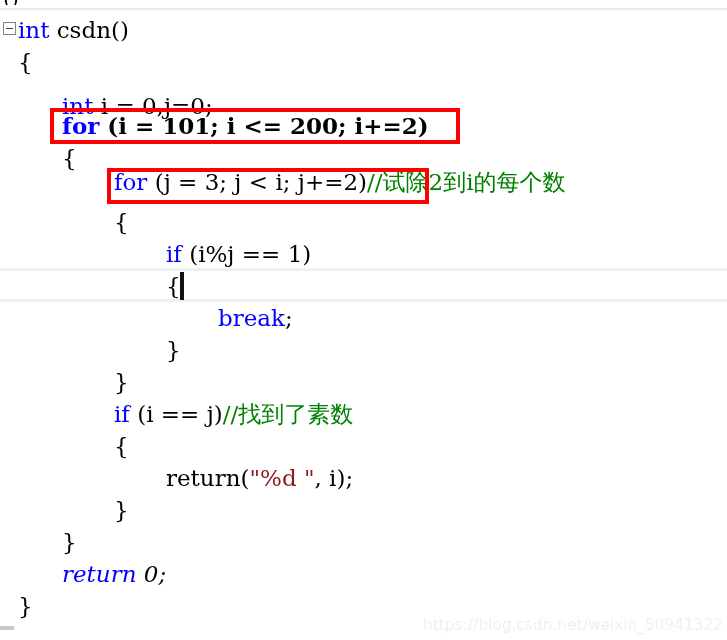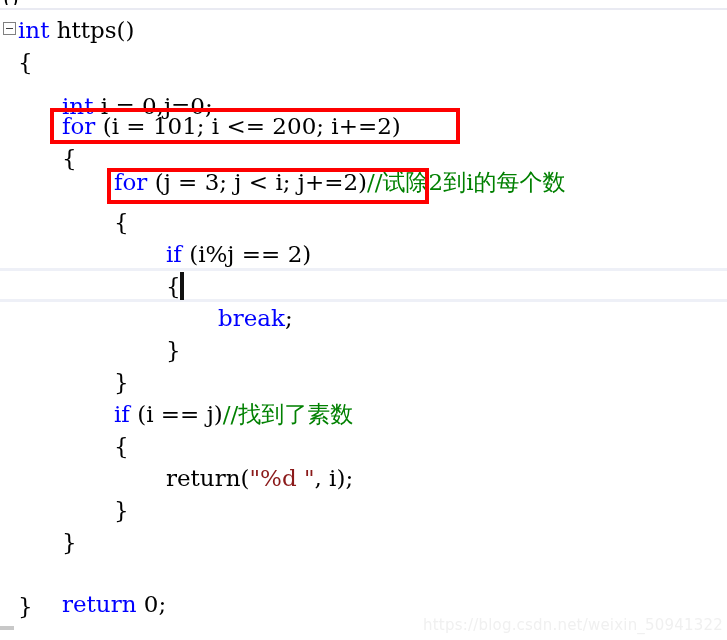--- a/index.html
+++ b/index.html
@@ -153,38 +153,38 @@
   <div class="top-remnant">()</div>
   <div class="top-rule"></div>
 
   <div class="fold-marker" id="fold-marker" style="left: 3px; top: 22px;">
     <span class="minus"></span>
   </div>
 
   <div id="current-line-band" class="cur-line-band" style="top: 268px;"></div>
 
   <div id="lines-container">
-      <div class="line" style="top: 14px;"><span style="display: inline-block; width: 18px;"></span><span class="code-text kw">int</span><span class="code-text plain"> https()</span></div>
+      <div class="line" style="top: 14px;"><span style="display: inline-block; width: 18px;"></span><span class="code-text kw">int</span><span class="code-text plain"> csdn()</span></div>
       <div class="line" style="top: 46px;"><span style="display: inline-block; width: 18px;"></span><span class="code-text plain">{</span></div>
       <div class="line" style="top: 90px;"><span style="display: inline-block; width: 62px;"></span><span class="code-text kw">int</span><span class="code-text plain"> i = 0,j=0;</span></div>
-      <div class="line" style="top: 110px;"><span style="display: inline-block; width: 62px;"></span><span class="code-text kw">for</span><span class="code-text plain"> (i = 101; i &lt;= 200; i+=2)</span></div>
+      <div class="line" style="top: 110px; font-weight: bold;"><span style="display: inline-block; width: 62px;"></span><span class="code-text kw">for</span><span class="code-text plain"> (i = 101; i &lt;= 200; i+=2)</span></div>
       <div class="line" style="top: 142px;"><span style="display: inline-block; width: 62px;"></span><span class="code-text plain">{</span></div>
       <div class="line" style="top: 166px;"><span style="display: inline-block; width: 114px;"></span><span class="code-text kw">for</span><span class="code-text plain"> (j = 3; j &lt; i; j+=2)</span><span class="code-text cmt">//试除2到i的每个数</span></div>
       <div class="line" style="top: 206px;"><span style="display: inline-block; width: 114px;"></span><span class="code-text plain">{</span></div>
-      <div class="line" style="top: 238px;"><span style="display: inline-block; width: 166px;"></span><span class="code-text kw">if</span><span class="code-text plain"> (i%j == 2)</span></div>
+      <div class="line" style="top: 238px;"><span style="display: inline-block; width: 166px;"></span><span class="code-text kw">if</span><span class="code-text plain"> (i%j == 1)</span></div>
       <div class="line" style="top: 270px;"><span style="display: inline-block; width: 166px;"></span><span class="code-text plain">{</span></div>
       <div class="line" style="top: 302px;"><span style="display: inline-block; width: 218px;"></span><span class="code-text kw">break</span><span class="code-text plain">;</span></div>
       <div class="line" style="top: 334px;"><span style="display: inline-block; width: 166px;"></span><span class="code-text plain">}</span></div>
       <div class="line" style="top: 366px;"><span style="display: inline-block; width: 114px;"></span><span class="code-text plain">}</span></div>
       <div class="line" style="top: 398px;"><span style="display: inline-block; width: 114px;"></span><span class="code-text kw">if</span><span class="code-text plain"> (i == j)</span><span class="code-text cmt">//找到了素数</span></div>
       <div class="line" style="top: 430px;"><span style="display: inline-block; width: 114px;"></span><span class="code-text plain">{</span></div>
       <div class="line" style="top: 462px;"><span style="display: inline-block; width: 166px;"></span><span class="code-text plain">return(</span><span class="code-text str">"%d "</span><span class="code-text plain">, i);</span></div>
       <div class="line" style="top: 494px;"><span style="display: inline-block; width: 114px;"></span><span class="code-text plain">}</span></div>
       <div class="line" style="top: 526px;"><span style="display: inline-block; width: 62px;"></span><span class="code-text plain">}</span></div>
-      <div class="line" style="top: 588px;"><span style="display: inline-block; width: 62px;"></span><span class="code-text kw">return</span><span class="code-text plain"> 0;</span></div>
+      <div class="line" style="top: 558px; font-style: italic;"><span style="display: inline-block; width: 62px;"></span><span class="code-text kw">return</span><span class="code-text plain"> 0;</span></div>
       <div class="line" style="top: 590px;"><span style="display: inline-block; width: 18px;"></span><span class="code-text plain">}</span></div>
     </div>
 
   <div id="caret" class="caret" style="left: 180px; top: 272px;"></div>
 
   <div id="annotations-container">
       <div class="red-box" style="left: 50px; top: 108px; width: 410px; height: 36px; border-color: rgb(254, 0, 0);"></div>
       <div class="red-box" style="left: 107px; top: 168px; width: 322px; height: 36px; border-color: rgb(254, 0, 0);"></div>
     </div>
 

